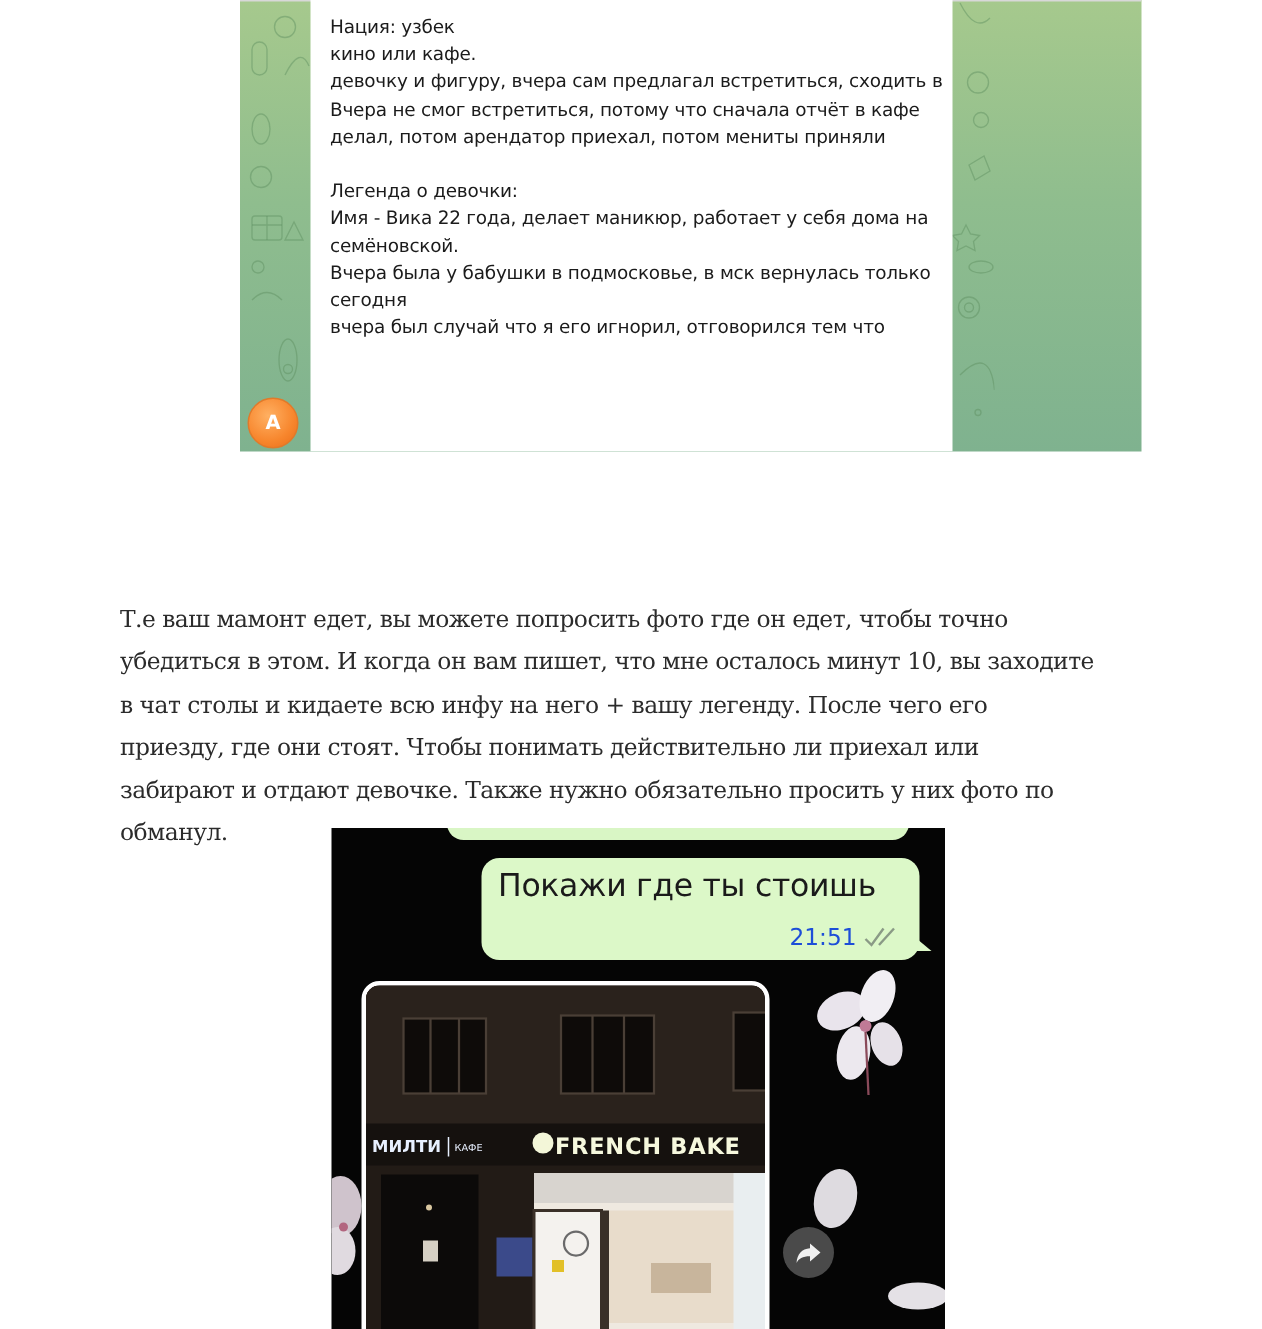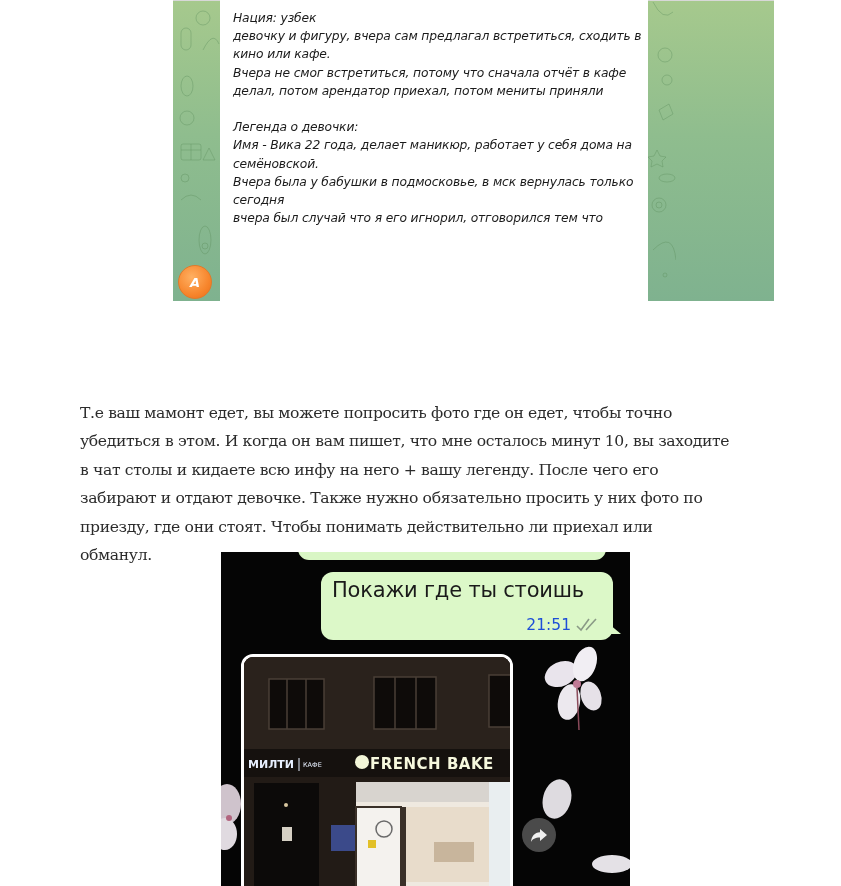--- a/index.html
+++ b/index.html
@@ -1,24 +1,23 @@
 <!DOCTYPE html>
 <html><head>
   <meta charset="utf-8">
   <style>
     * { box-sizing: border-box; margin: 0; padding: 0; }
     html, body { width: 841px; height: 886px; overflow: hidden; background: #ffffff; }
     body { position: relative; font-family: "DejaVu Serif", serif; }
 
     
     .tg-shot {
-      position: absolute; left: 173px; top: 0; width: 601px; height: 301px;
+      position: absolute; left: 160px; top: 0; width: 601px; height: 301px;
       background: linear-gradient(180deg, #a6c98d 0%, #8fbd8e 45%, #7fb28f 100%);
       overflow: hidden;
-      font-style: italic;
     }
     .tg-topline { position: absolute; left: 0; top: 0; width: 100%; height: 1px; background: #d8d8d8; }
     .tg-pattern { position: absolute; inset: 0; }
     .tg-bubble {
       position: absolute; left: 47px; top: 0; width: 428px; height: 301px;
       background: #ffffff;
       padding: 9px 12px 0 13px;
       font-family: "DejaVu Sans", sans-serif;
       font-size: 12.3px; line-height: 18.2px; color: #1b1b1b;
       letter-spacing: -0.15px;
@@ -109,41 +108,41 @@
       <path d="M484 150 l3 6 l6 1 l-4 4 l1 6 l-6 -3 l-6 3 l1 -6 l-4 -4 l6 -1 z"></path>
       <ellipse cx="494" cy="178" rx="8" ry="4"></ellipse>
       <circle cx="486" cy="205" r="7"></circle>
       <circle cx="486" cy="205" r="3"></circle>
       <path d="M480 250 q20 -20 23 10"></path>
       <circle cx="492" cy="275" r="2"></circle>
     </g>
   </svg>
   <div class="tg-bubble">
     <span class="tg-line">Нация: узбек</span>
+    <span class="tg-line">кино или кафе.</span>
     <span class="tg-line">девочку и фигуру, вчера сам предлагал встретиться, сходить в</span>
-    <span class="tg-line">кино или кафе.</span>
     <span class="tg-line">Вчера не смог встретиться, потому что сначала отчёт в кафе</span>
     <span class="tg-line">делал, потом арендатор приехал, потом мениты приняли</span>
     <span class="tg-gap"></span>
     <span class="tg-line">Легенда о девочки:</span>
     <span class="tg-line">Имя - Вика 22 года, делает маникюр, работает у себя дома на</span>
     <span class="tg-line">семёновской.</span>
     <span class="tg-line">Вчера была у бабушки в подмосковье, в мск вернулась только</span>
     <span class="tg-line">сегодня</span>
     <span class="tg-line">вчера был случай что я его игнорил, отговорился тем что</span>
   </div>
   <div class="tg-avatar">A</div>
 </div>
 
 <div class="article-text">
   <span>Т.е ваш мамонт едет, вы можете попросить фото где он едет, чтобы точно</span>
   <span>убедиться в этом. И когда он вам пишет, что мне осталось минут 10, вы заходите</span>
   <span>в чат столы и кидаете всю инфу на него + вашу легенду. После чего его</span>
+  <span>приезду, где они стоят. Чтобы понимать действительно ли приехал или</span>
   <span>забирают и отдают девочке. Также нужно обязательно просить у них фото по</span>
-  <span>приезду, где они стоят. Чтобы понимать действительно ли приехал или</span>
   <span>обманул.</span>
 </div>
 
 <div class="wa-shot">
 
   <svg class="flower" style="left:318px;top:92px" width="70" height="90" viewBox="0 0 70 90">
     <ellipse cx="22" cy="30" rx="17" ry="12" fill="#e9e4ec" transform="rotate(-25 22 30)"></ellipse>
     <ellipse cx="46" cy="20" rx="11" ry="18" fill="#f1eef3" transform="rotate(20 46 20)"></ellipse>
     <ellipse cx="30" cy="58" rx="11" ry="18" fill="#ece8ee" transform="rotate(10 30 58)"></ellipse>
     <ellipse cx="52" cy="52" rx="10" ry="15" fill="#e6e1e8" transform="rotate(-20 52 52)"></ellipse>

